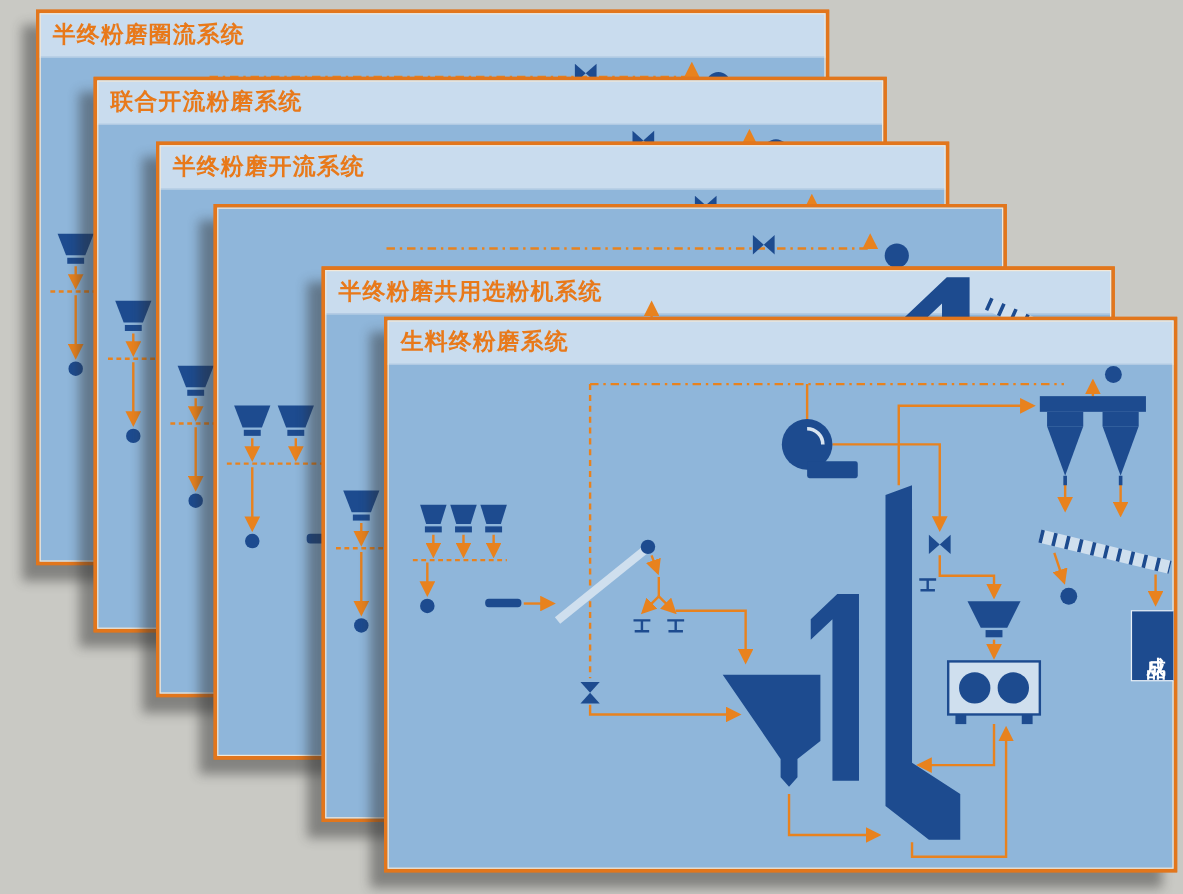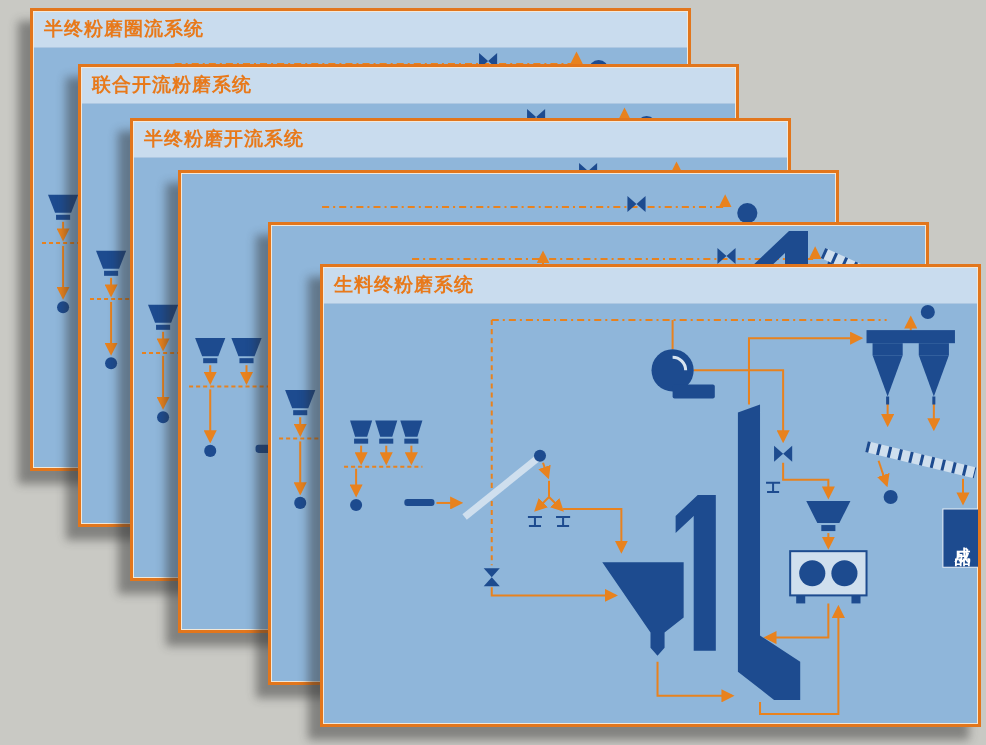--- a/index.html
+++ b/index.html
@@ -131,20 +131,23 @@
       <div class="card-body">
         <svg class="diag" viewBox="0 0 650 418">
             <use href="#mini"></use>
           </svg>
       </div>
     </div>
   </div>
 
   <div class="card" style="left:268px;top:222px;z-index:5">
     <div class="card-inner">
+      <div class="card-header">
+        <span class="card-title">半终粉磨共用选粉机系统</span>
+      </div>
       <div class="card-body">
         <svg class="diag" viewBox="0 0 650 418">
             <use href="#mini"></use>
           </svg>
       </div>
 
       <svg class="overlay-svg" viewBox="0 0 655 457">
         <path d="M537 88 L537 6 L518 6 L478 44 L478 62 L514 28 L514 88 Z" fill="#1d4b8f"></path>
         <path d="M552 28 L650 72" stroke="#cfdfee" stroke-width="11" fill="none"></path>
         <path d="M552 28 L650 72" stroke="#1d4b8f" stroke-width="11" fill="none" stroke-dasharray="3 8"></path>

